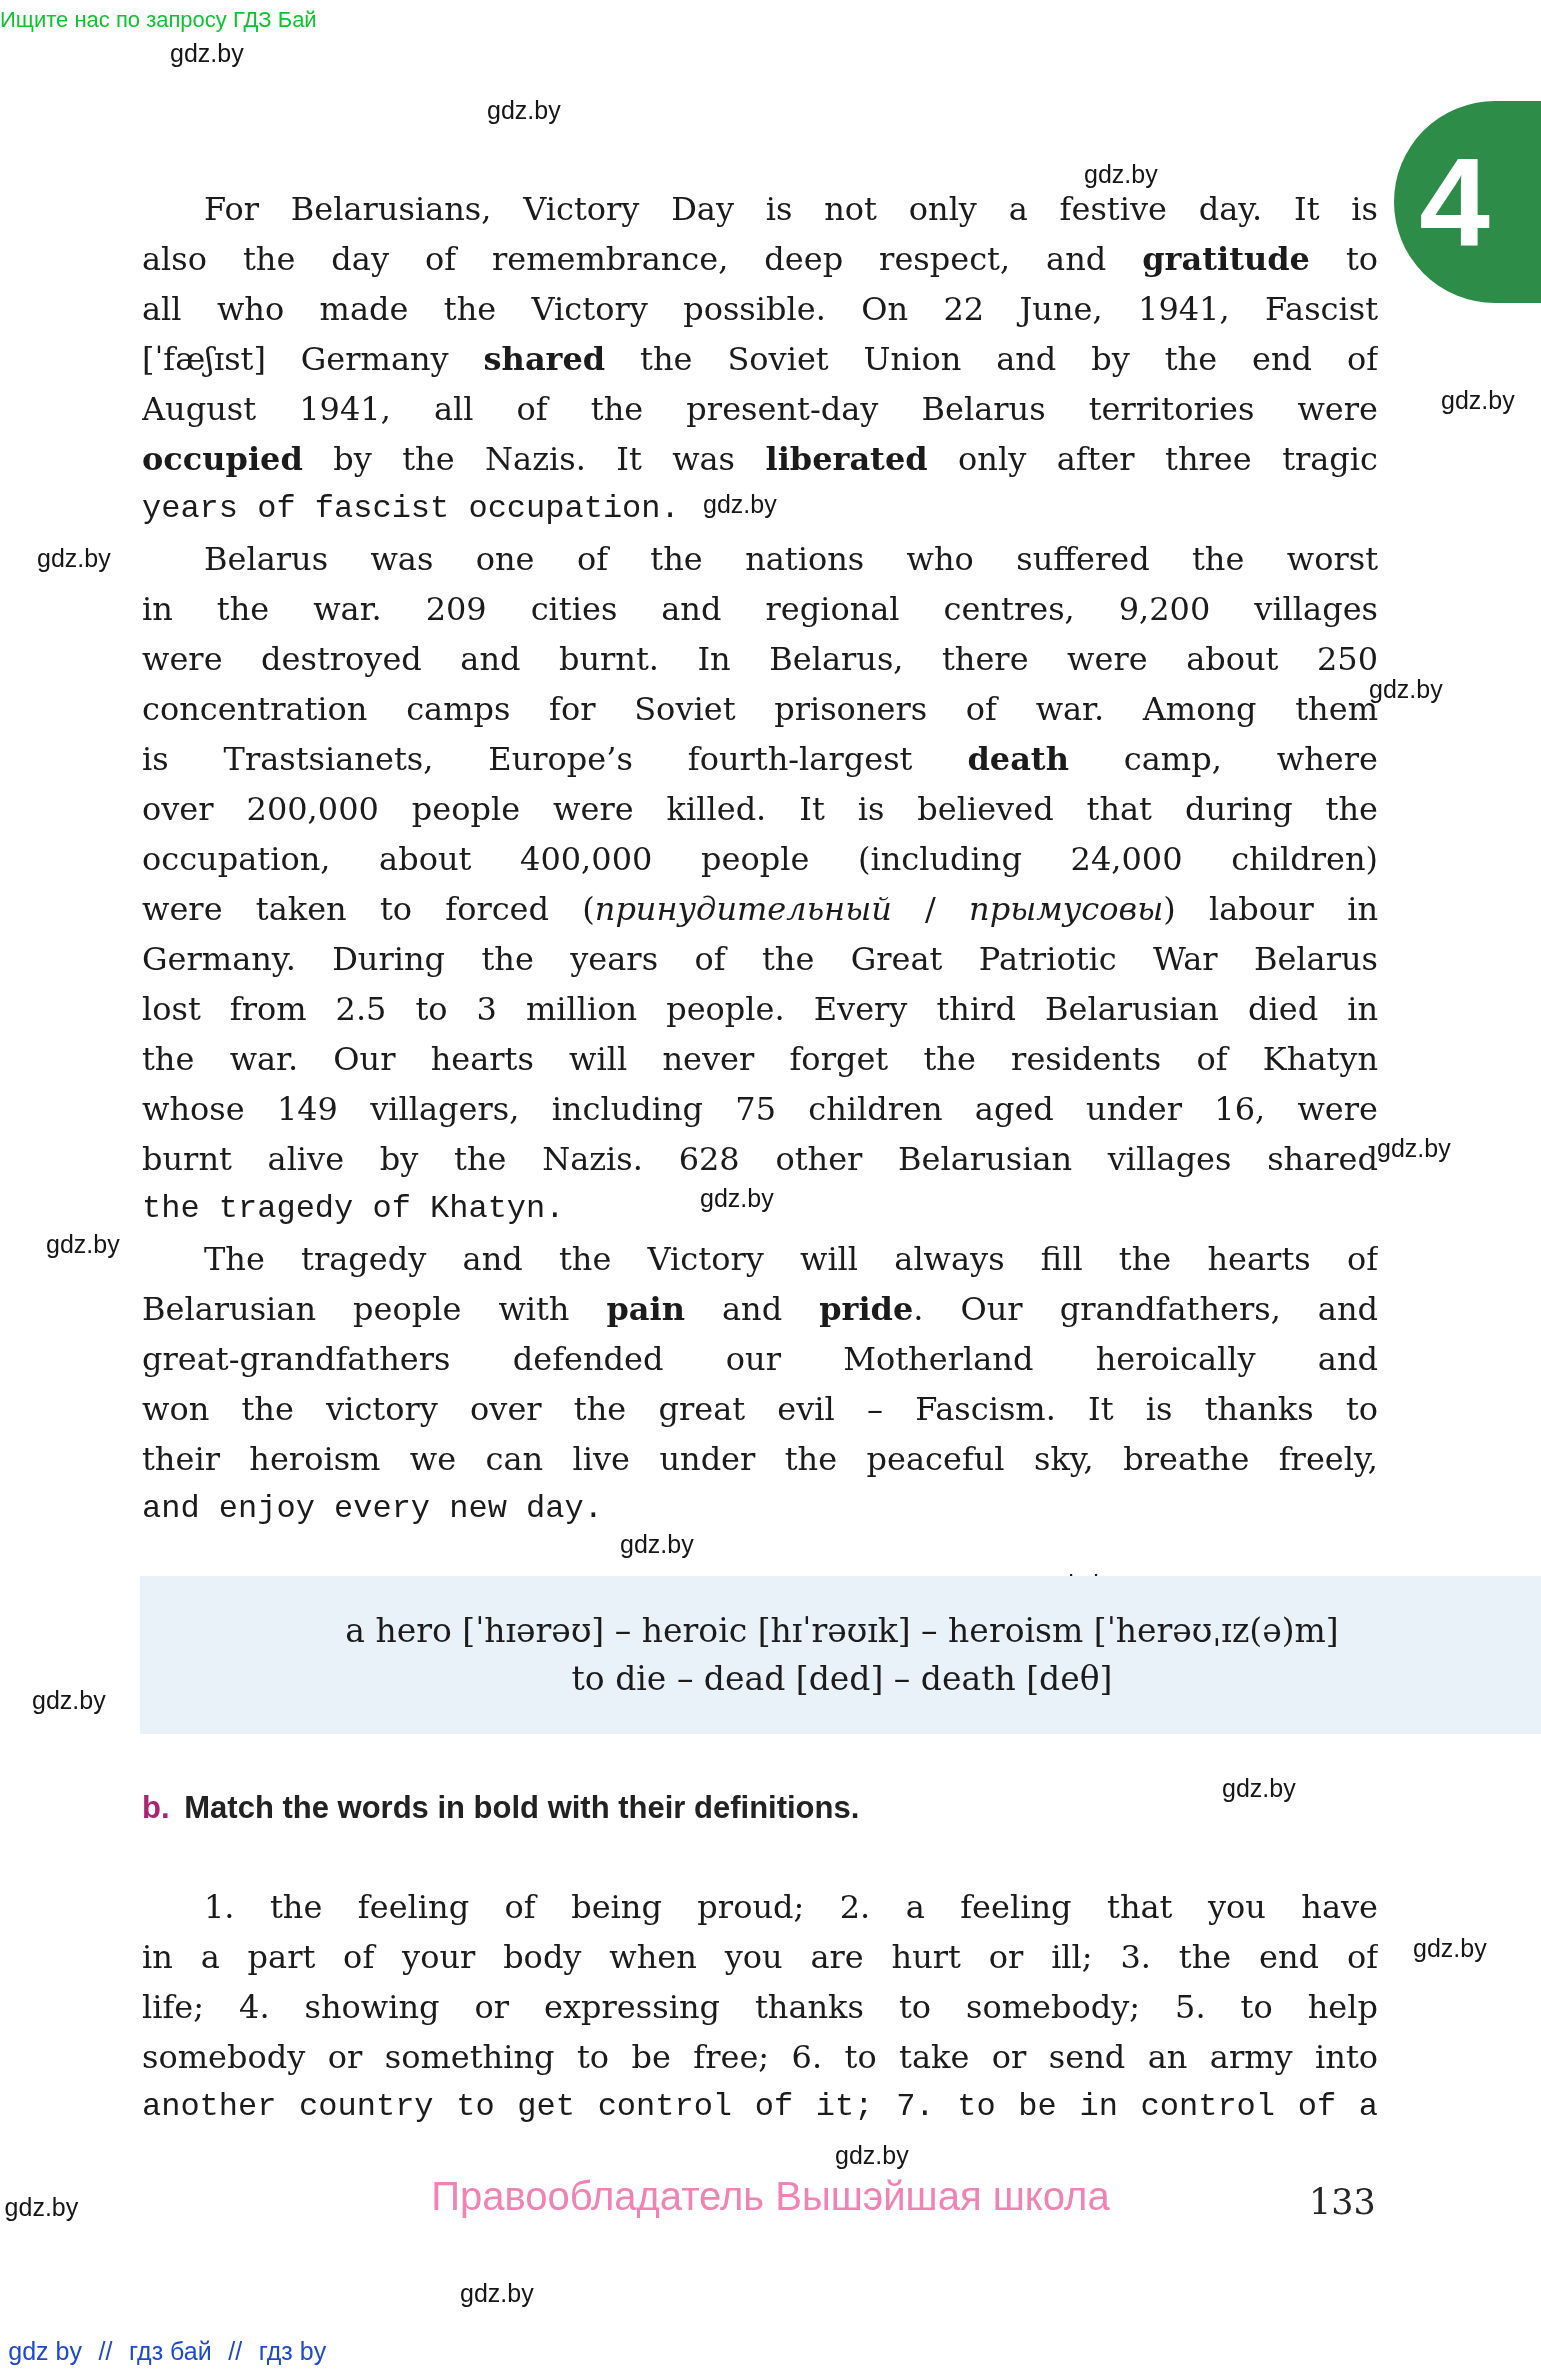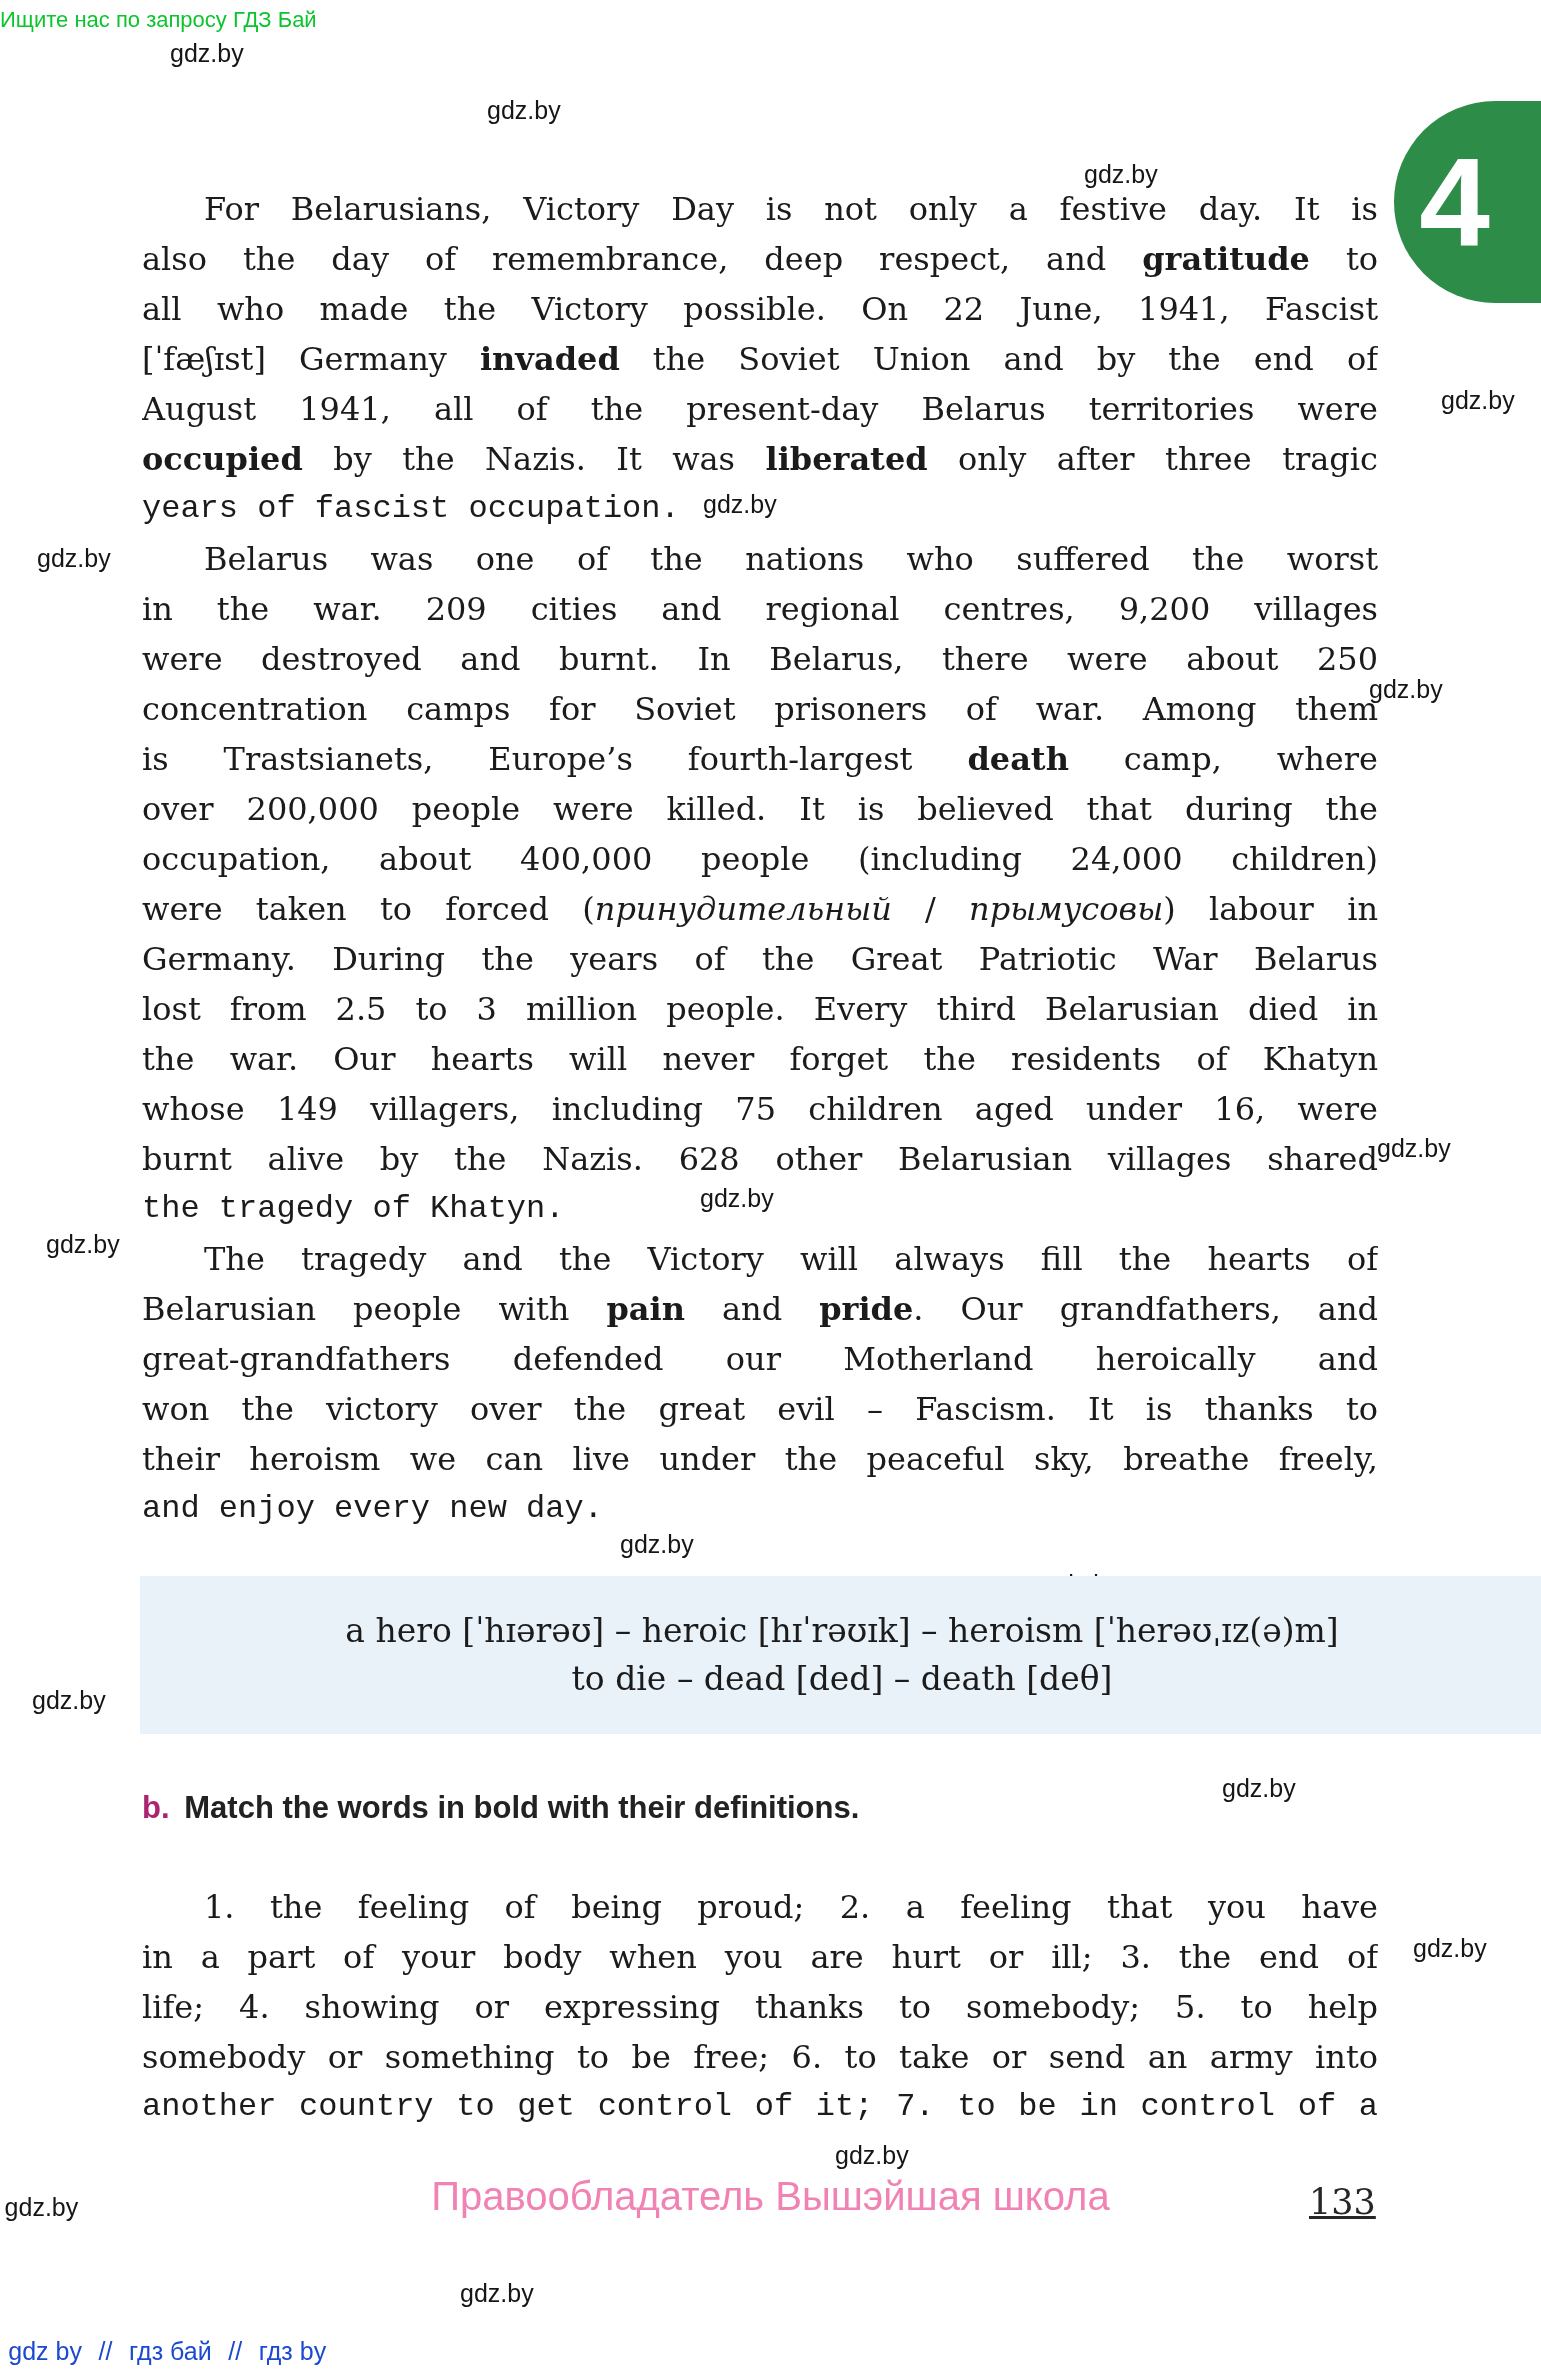--- a/index.html
+++ b/index.html
@@ -37,21 +37,21 @@
   .task{position:absolute;left:142px;top:1790px;font-family:"Liberation Sans",sans-serif;
         font-weight:bold;font-size:31px;color:#222222;}
   .tlabel{color:#aa2472;margin-right:14.7px;}
 
   
   .defs{top:1882px;}
 
   
   .copyright{position:absolute;top:2174px;left:0;width:100%;text-align:center;
              font-family:"Liberation Sans",sans-serif;font-size:40px;color:#f082b4;}
-  .pagenum{position:absolute;top:2182px;left:1309px;font-size:35px;color:#262626;text-decoration:underline;}
+  .pagenum{position:absolute;top:2182px;left:1309px;font-size:35px;color:#262626;}
   .links{position:absolute;top:2337px;left:0;width:100%;text-align:left;
          font-family:"Liberation Sans",sans-serif;font-size:25px;color:#1c49cf;}
   .links span{margin:0 8.3px;}
 </style>
 </head>
 <body>
 
 <div class="page">
 
   <div>
@@ -79,21 +79,21 @@
 
   <div class="badge">
     <span>4</span>
   </div>
 
   <div class="article">
     <div>
         <div class="line indent">For Belarusians, Victory Day is not only a festive day. It is</div>
         <div class="line">also the day of remembrance, deep respect, and <span class="b">gratitude</span> to</div>
         <div class="line">all who made the Victory possible. On 22 June, 1941, Fascist</div>
-        <div class="line">[ˈfæʃɪst] Germany <span class="b">invaded</span> the Soviet Union and by the end of</div>
+        <div class="line">[ˈfæʃɪst] Germany <span class="b">shared</span> the Soviet Union and by the end of</div>
         <div class="line">August 1941, all of the present-day Belarus territories were</div>
         <div class="line"><span class="b">occupied</span> by the Nazis. It was <span class="b">liberated</span> only after three tragic</div>
         <div class="line last">years of fascist occupation.</div>
       </div>
     <div>
         <div class="line indent">Belarus was one of the nations who suffered the worst</div>
         <div class="line">in the war. 209 cities and regional centres, 9,200 villages</div>
         <div class="line">were destroyed and burnt. In Belarus, there were about 250</div>
         <div class="line">concentration camps for Soviet prisoners of war. Among them</div>
         <div class="line">is Trastsianets, Europe’s fourth-largest <span class="b">death</span> camp, where</div>

